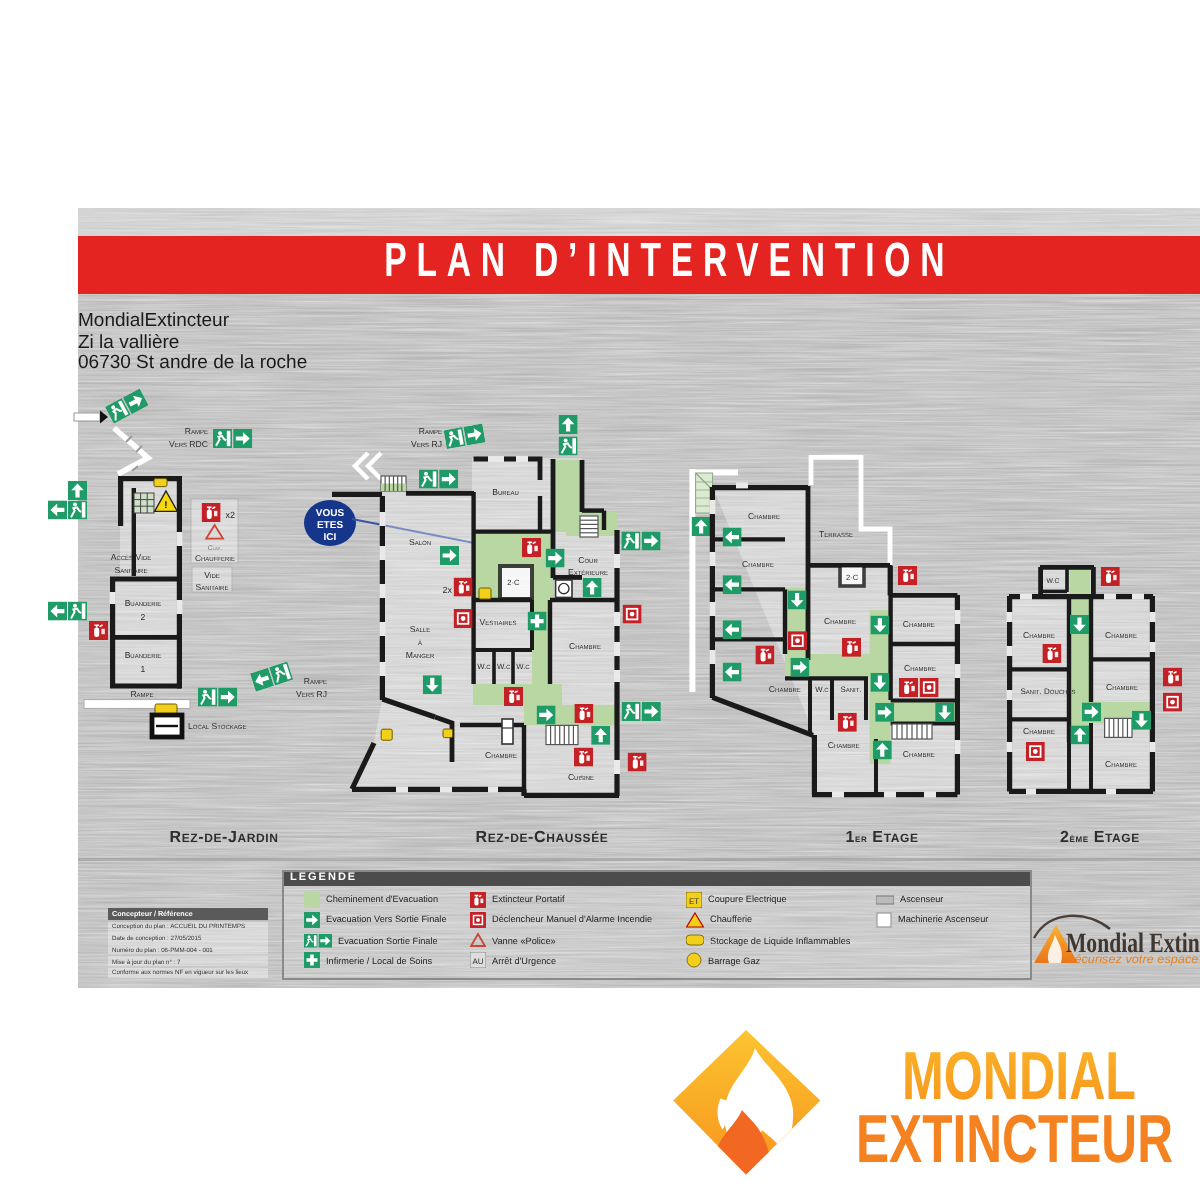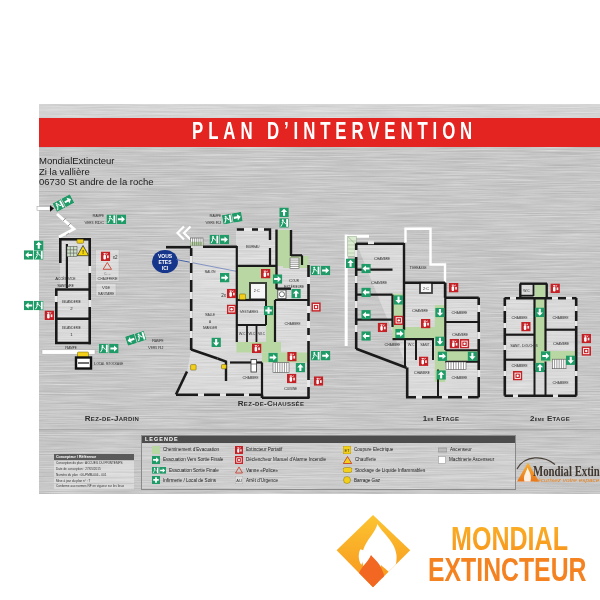--- a/index.html
+++ b/index.html
@@ -999,21 +999,21 @@
 
 <text x="560.5" y="383.5" text-anchor="middle" fill="#2d2d2d" style="font-size:4.3px;font-variant:small-caps;">Chambre</text>
 
 <text x="526.5" y="291.5" text-anchor="middle" fill="#2d2d2d" style="font-size:3.4px;font-variant:small-caps;">W.C</text>
 </g>
 </g>
 </svg>
 
 <div class="planlbl" style="left:67px;top:414px;margin-left:45px;">Rez-de-Jardin</div>
 
-<div class="planlbl" style="left:271px;top:399px;">Rez-de-Chaussée</div>
+<div class="planlbl" style="left:271px;top:414px;">Rez-de-Chaussée</div>
 
 <div class="planlbl" style="left:441px;top:414px;">1<span style="font-size:6px;">er</span> Etage</div>
 
 <div class="planlbl" style="left:550px;top:414px;">2<span style="font-size:6px;">ème</span> Etage</div>
 
 <svg id="biglogo" width="270" height="100" style="position:absolute;left:330px;top:500px;">
 <defs>
 <linearGradient id="dg" x1="0" y1="0" x2="0" y2="1">
           <stop offset="0" stop-color="#fcc430"></stop>
           <stop offset="1" stop-color="#f7941d"></stop>

